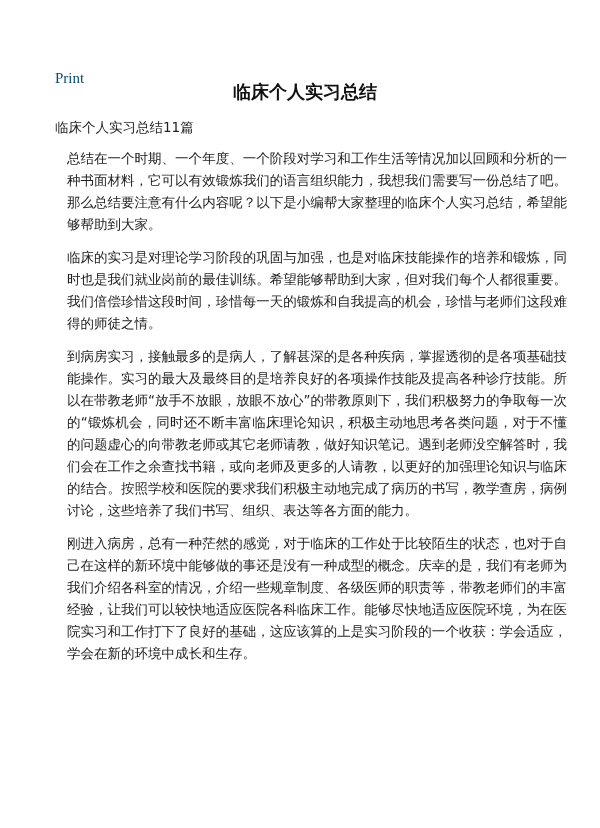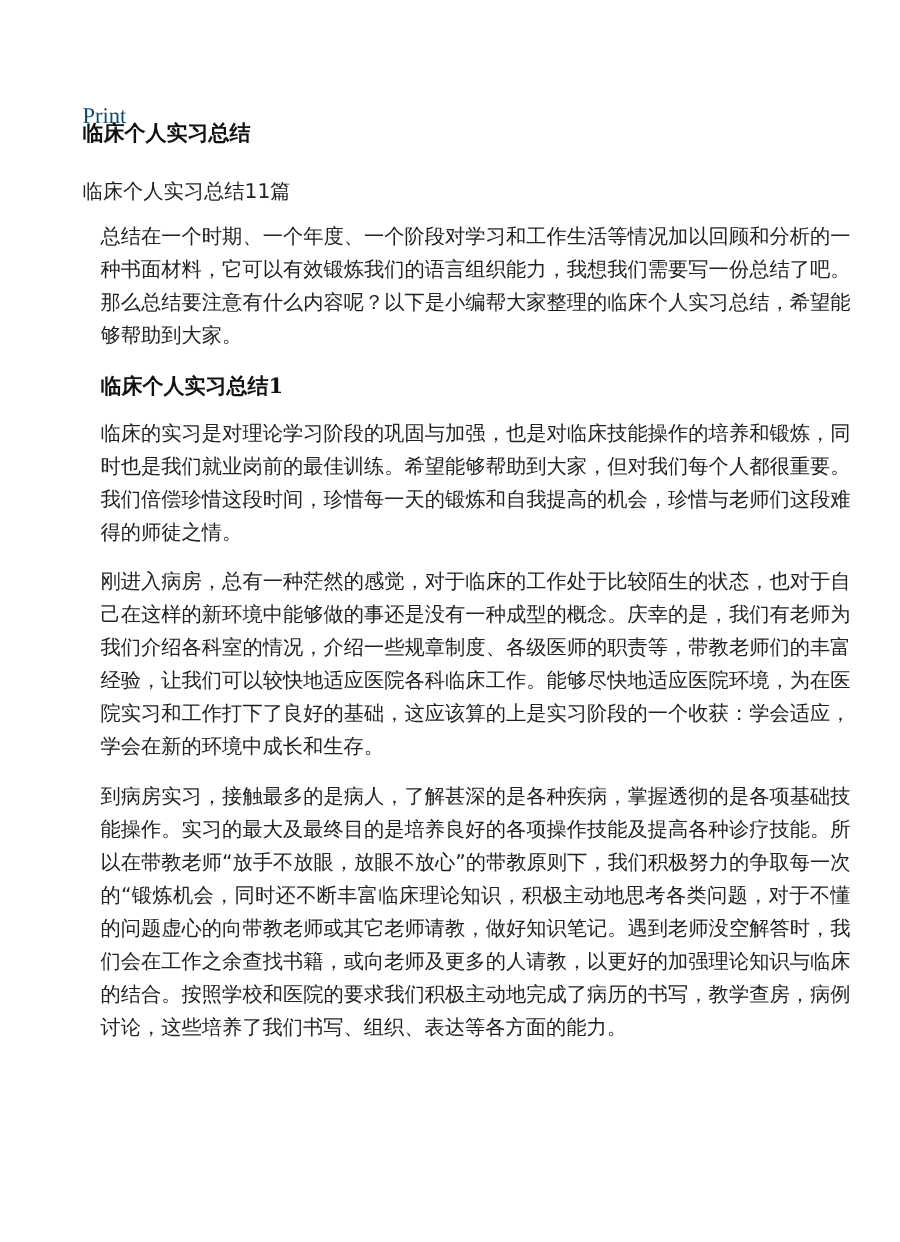--- a/index.html
+++ b/index.html
@@ -1,32 +1,31 @@
 <!DOCTYPE html>
 <html><head>
 <meta charset="utf-8">
 <style>
   html, body { margin: 0; padding: 0; background: #ffffff; }
   body { width: 600px; height: 828px; overflow: hidden; position: relative; color: #1a1a1a; }
   .page { position: absolute; left: 55px; top: 0; width: 500px; }
   .print { position: absolute; top: 46px; left: 0; font-family: "Liberation Serif", serif; font-size: 15px; color: #0c4a6e; margin-top: 24px; }
-  .title { position: absolute; top: 80px; left: 0; width: 500px; font-family: "DejaVu Sans", sans-serif; font-size: 14px; font-weight: bold; color: #111; }
+  .title { position: absolute; top: 80px; left: 0; width: 500px; text-align: center; font-family: "DejaVu Sans", sans-serif; font-size: 18px; font-weight: bold; color: #111; }
   .subtitle { position: absolute; top: 119px; left: 0; font-family: "DejaVu Sans", sans-serif; font-size: 13.5px; color: #222; }
   .body { position: absolute; top: 147px; left: 12px; width: 500px; font-family: "DejaVu Sans", sans-serif; font-size: 13.5px; line-height: 22px; color: #222; }
   .body p { margin: 0 0 11px 0; text-align: justify; }
   .body h2 { margin: 13px 0 10px 0; font-size: 14px; font-weight: bold; font-family: "DejaVu Serif", serif; color: #111; line-height: 20px; }
 </style>
 </head>
 <body>
 
 <div class="page">
   <div class="print">Print</div>
   <div class="title">临床个人实习总结</div>
   <div class="subtitle">临床个人实习总结11篇</div>
   <div class="body">
     <p>总结在一个时期、一个年度、一个阶段对学习和工作生活等情况加以回顾和分析的一种书面材料，它可以有效锻炼我们的语言组织能力，我想我们需要写一份总结了吧。那么总结要注意有什么内容呢？以下是小编帮大家整理的临床个人实习总结，希望能够帮助到大家。</p>
-    <h2>临床个人实习总结1</h2>
     <p>临床的实习是对理论学习阶段的巩固与加强，也是对临床技能操作的培养和锻炼，同时也是我们就业岗前的最佳训练。希望能够帮助到大家，但对我们每个人都很重要。我们倍偿珍惜这段时间，珍惜每一天的锻炼和自我提高的机会，珍惜与老师们这段难得的师徒之情。</p>
+    <p>到病房实习，接触最多的是病人，了解甚深的是各种疾病，掌握透彻的是各项基础技能操作。实习的最大及最终目的是培养良好的各项操作技能及提高各种诊疗技能。所以在带教老师“放手不放眼，放眼不放心”的带教原则下，我们积极努力的争取每一次的“锻炼机会，同时还不断丰富临床理论知识，积极主动地思考各类问题，对于不懂的问题虚心的向带教老师或其它老师请教，做好知识笔记。遇到老师没空解答时，我们会在工作之余查找书籍，或向老师及更多的人请教，以更好的加强理论知识与临床的结合。按照学校和医院的要求我们积极主动地完成了病历的书写，教学查房，病例讨论，这些培养了我们书写、组织、表达等各方面的能力。</p>
     <p>刚进入病房，总有一种茫然的感觉，对于临床的工作处于比较陌生的状态，也对于自己在这样的新环境中能够做的事还是没有一种成型的概念。庆幸的是，我们有老师为我们介绍各科室的情况，介绍一些规章制度、各级医师的职责等，带教老师们的丰富经验，让我们可以较快地适应医院各科临床工作。能够尽快地适应医院环境，为在医院实习和工作打下了良好的基础，这应该算的上是实习阶段的一个收获：学会适应，学会在新的环境中成长和生存。</p>
-    <p>到病房实习，接触最多的是病人，了解甚深的是各种疾病，掌握透彻的是各项基础技能操作。实习的最大及最终目的是培养良好的各项操作技能及提高各种诊疗技能。所以在带教老师“放手不放眼，放眼不放心”的带教原则下，我们积极努力的争取每一次的“锻炼机会，同时还不断丰富临床理论知识，积极主动地思考各类问题，对于不懂的问题虚心的向带教老师或其它老师请教，做好知识笔记。遇到老师没空解答时，我们会在工作之余查找书籍，或向老师及更多的人请教，以更好的加强理论知识与临床的结合。按照学校和医院的要求我们积极主动地完成了病历的书写，教学查房，病例讨论，这些培养了我们书写、组织、表达等各方面的能力。</p>
 
   </div>
 </div>
 
 </body></html>

